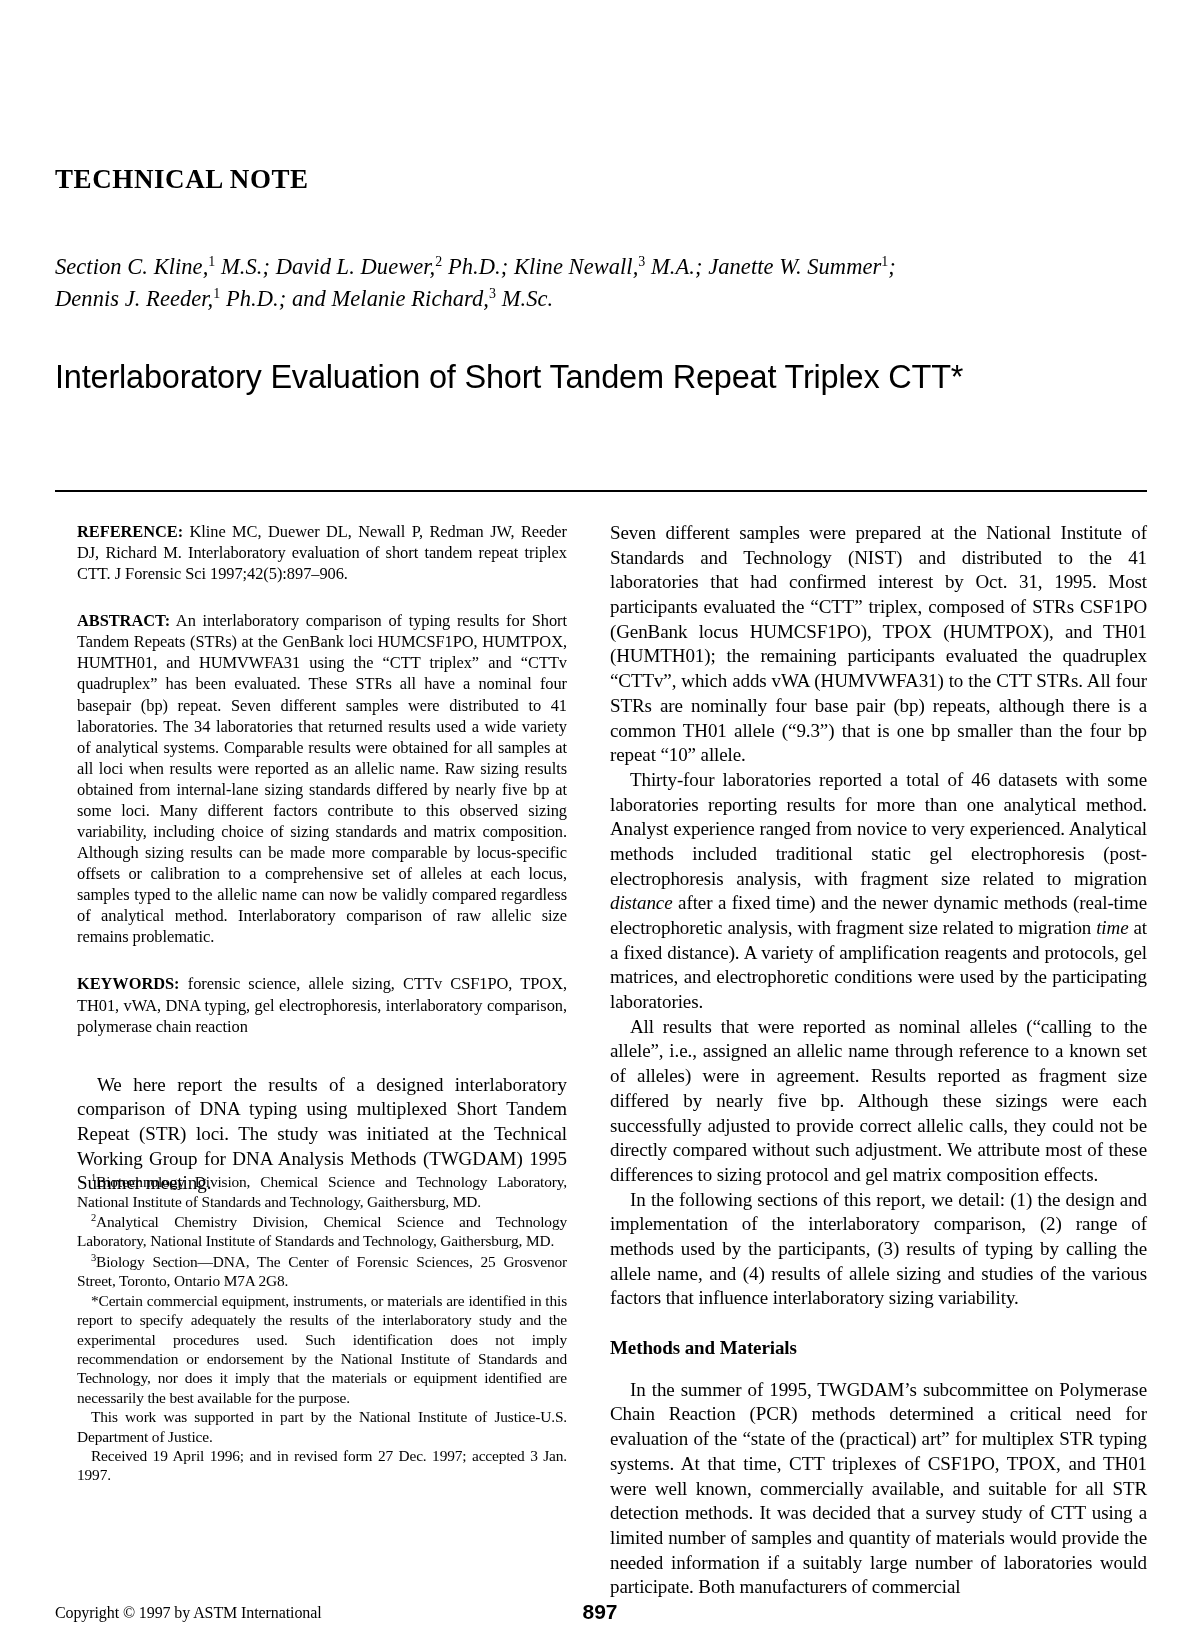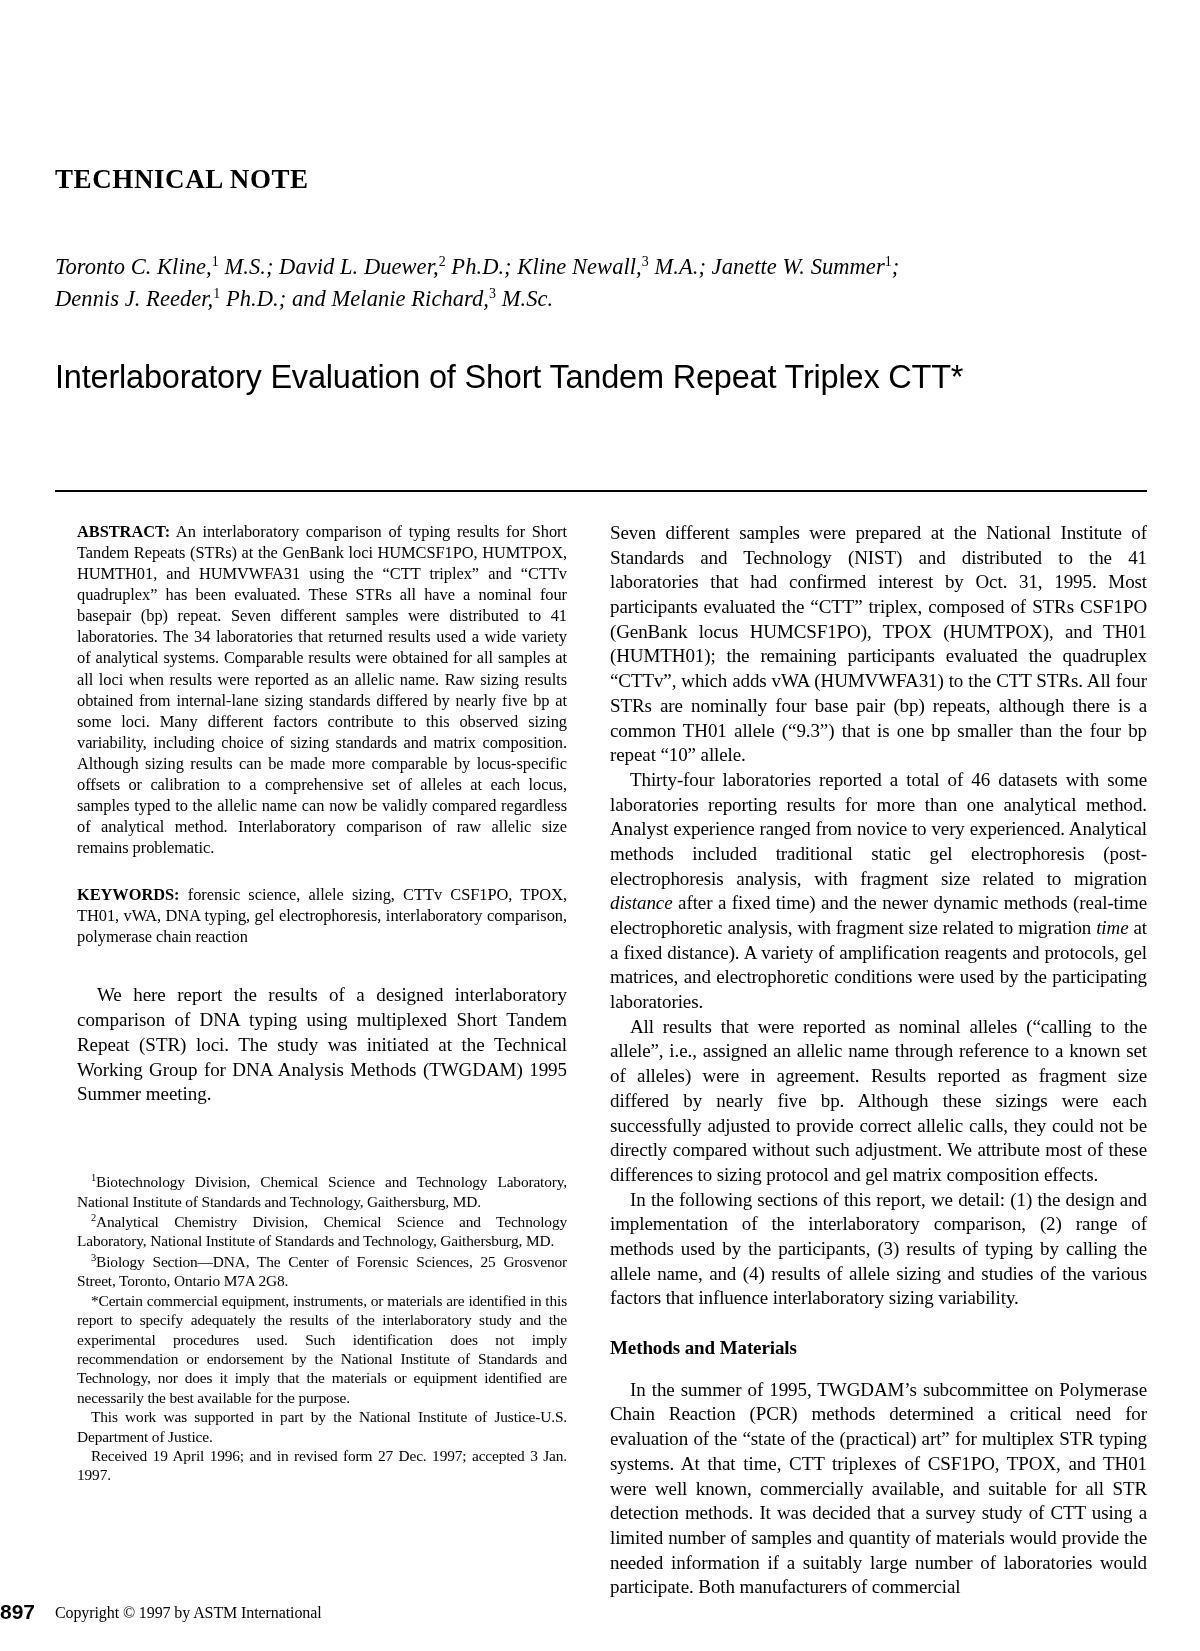--- a/index.html
+++ b/index.html
@@ -163,47 +163,48 @@
     left: 55px;
     top: 0;
     font-size: 16px;
     letter-spacing: -0.1px;
   }
   .page-number {
     position: absolute;
     left: 0;
     top: -4px;
     width: 1200px;
-    text-align: left;
+    text-align: center;
     font-family: "Liberation Sans", "DejaVu Sans", sans-serif;
     font-size: 21px;
     font-weight: bold;
   }
 </style>
 </head>
 <body>
 
 <div class="page">
 
   <div class="header">
     <div class="kicker">TECHNICAL NOTE</div>
 
     <div class="authors">
-      <div><span>Toronto C. Kline,</span><sup>1</sup><span> M.S.; David L. Duewer,</span><sup>2</sup><span> Ph.D.; Kline Newall,</span><sup>3</sup><span> M.A.; Janette W. Summer</span><sup>1</sup><span>;</span></div>
+      <div><span>Section C. Kline,</span><sup>1</sup><span> M.S.; David L. Duewer,</span><sup>2</sup><span> Ph.D.; Kline Newall,</span><sup>3</sup><span> M.A.; Janette W. Summer</span><sup>1</sup><span>;</span></div>
       <div><span>Dennis J. Reeder,</span><sup>1</sup><span> Ph.D.; and Melanie Richard,</span><sup>3</sup><span> M.Sc.</span></div>
     </div>
 
     <h1 class="article-title">Interlaboratory Evaluation of Short Tandem Repeat Triplex CTT*</h1>
   </div>
 
   <div class="rule"></div>
 
   <div class="columns">
     <div class="col col-left">
 
+      <p class="ref"><span class="lbl">REFERENCE:</span><span> Kline MC, Duewer DL, Newall P, Redman JW, Reeder DJ, Richard M. Interlaboratory evaluation of short tandem repeat triplex CTT. J Forensic Sci 1997;42(5):897–906.</span></p>
 
       <p class="abstract"><span class="lbl">ABSTRACT:</span><span> An interlaboratory comparison of typing results for Short Tandem Repeats (STRs) at the GenBank loci HUMCSF1PO, HUMTPOX, HUMTH01, and HUMVWFA31 using the “CTT triplex” and “CTTv quadruplex” has been evaluated. These STRs all have a nominal four basepair (bp) repeat. Seven different samples were distributed to 41 laboratories. The 34 laboratories that returned results used a wide variety of analytical systems. Comparable results were obtained for all samples at all loci when results were reported as an allelic name. Raw sizing results obtained from internal-lane sizing standards differed by nearly five bp at some loci. Many different factors contribute to this observed sizing variability, including choice of sizing standards and matrix composition. Although sizing results can be made more comparable by locus-specific offsets or calibration to a comprehensive set of alleles at each locus, samples typed to the allelic name can now be validly compared regardless of analytical method. Interlaboratory comparison of raw allelic size remains problematic.</span></p>
 
       <p class="keywords"><span class="lbl">KEYWORDS:</span><span> forensic science, allele sizing, CTTv CSF1PO, TPOX, TH01, vWA, DNA typing, gel electrophoresis, interlaboratory comparison, polymerase chain reaction</span></p>
 
       <p class="intro-para">We here report the results of a designed interlaboratory comparison of DNA typing using multiplexed Short Tandem Repeat (STR) loci. The study was initiated at the Technical Working Group for DNA Analysis Methods (TWGDAM) 1995 Summer meeting.</p>
     </div>
   </div>
 
   <div class="footnotes">

